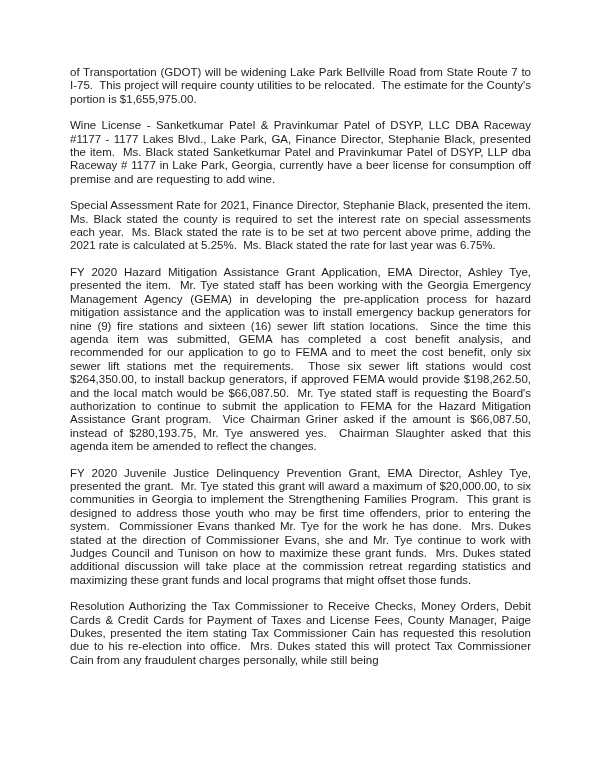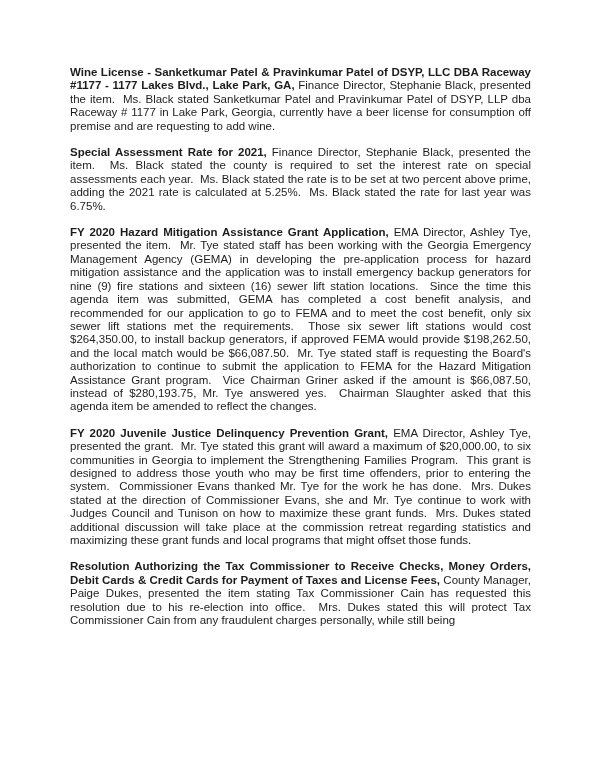--- a/index.html
+++ b/index.html
@@ -19,25 +19,26 @@
     font-size: 11.5px;
     line-height: 13.4px;
     color: #1d1d1d;
   }
   .para {
     text-align: justify;
     white-space: pre-wrap;
     margin: 0 0 13px 0;
   }
   .para .heading {
-    font-weight: bold;
+    font-weight: normal;
   }
 </style>
 </head>
 <body>
 
 <div class="page">
+    <div class="para"><span class="heading"></span><span class="body">of Transportation (GDOT) will be widening Lake Park Bellville Road from State Route 7 to I-75.  This project will require county utilities to be relocated.  The estimate for the County's portion is $1,655,975.00.</span></div>
     <div class="para"><span class="heading">Wine License - Sanketkumar Patel &amp; Pravinkumar Patel of DSYP, LLC DBA Raceway #1177 - 1177 Lakes Blvd., Lake Park, GA,</span><span class="body"> Finance Director, Stephanie Black, presented the item.  Ms. Black stated Sanketkumar Patel and Pravinkumar Patel of DSYP, LLP dba Raceway # 1177 in Lake Park, Georgia, currently have a beer license for consumption off premise and are requesting to add wine.</span></div>
     <div class="para"><span class="heading">Special Assessment Rate for 2021,</span><span class="body"> Finance Director, Stephanie Black, presented the item.  Ms. Black stated the county is required to set the interest rate on special assessments each year.  Ms. Black stated the rate is to be set at two percent above prime, adding the 2021 rate is calculated at 5.25%.  Ms. Black stated the rate for last year was 6.75%.</span></div>
     <div class="para"><span class="heading">FY 2020 Hazard Mitigation Assistance Grant Application,</span><span class="body"> EMA Director, Ashley Tye, presented the item.  Mr. Tye stated staff has been working with the Georgia Emergency Management Agency (GEMA) in developing the pre-application process for hazard mitigation assistance and the application was to install emergency backup generators for nine (9) fire stations and sixteen (16) sewer lift station locations.  Since the time this agenda item was submitted, GEMA has completed a cost benefit analysis, and recommended for our application to go to FEMA and to meet the cost benefit, only six sewer lift stations met the requirements.  Those six sewer lift stations would cost $264,350.00, to install backup generators, if approved FEMA would provide $198,262.50, and the local match would be $66,087.50.  Mr. Tye stated staff is requesting the Board's authorization to continue to submit the application to FEMA for the Hazard Mitigation Assistance Grant program.  Vice Chairman Griner asked if the amount is $66,087.50, instead of $280,193.75, Mr. Tye answered yes.  Chairman Slaughter asked that this agenda item be amended to reflect the changes.</span></div>
     <div class="para"><span class="heading">FY 2020 Juvenile Justice Delinquency Prevention Grant,</span><span class="body"> EMA Director, Ashley Tye, presented the grant.  Mr. Tye stated this grant will award a maximum of $20,000.00, to six communities in Georgia to implement the Strengthening Families Program.  This grant is designed to address those youth who may be first time offenders, prior to entering the system.  Commissioner Evans thanked Mr. Tye for the work he has done.  Mrs. Dukes stated at the direction of Commissioner Evans, she and Mr. Tye continue to work with Judges Council and Tunison on how to maximize these grant funds.  Mrs. Dukes stated additional discussion will take place at the commission retreat regarding statistics and maximizing these grant funds and local programs that might offset those funds.</span></div>
     <div class="para"><span class="heading">Resolution Authorizing the Tax Commissioner to Receive Checks, Money Orders, Debit Cards &amp; Credit Cards for Payment of Taxes and License Fees,</span><span class="body"> County Manager, Paige Dukes, presented the item stating Tax Commissioner Cain has requested this resolution due to his re-election into office.  Mrs. Dukes stated this will protect Tax Commissioner Cain from any fraudulent charges personally, while still being</span></div>
   </div>
 
 </body></html>

